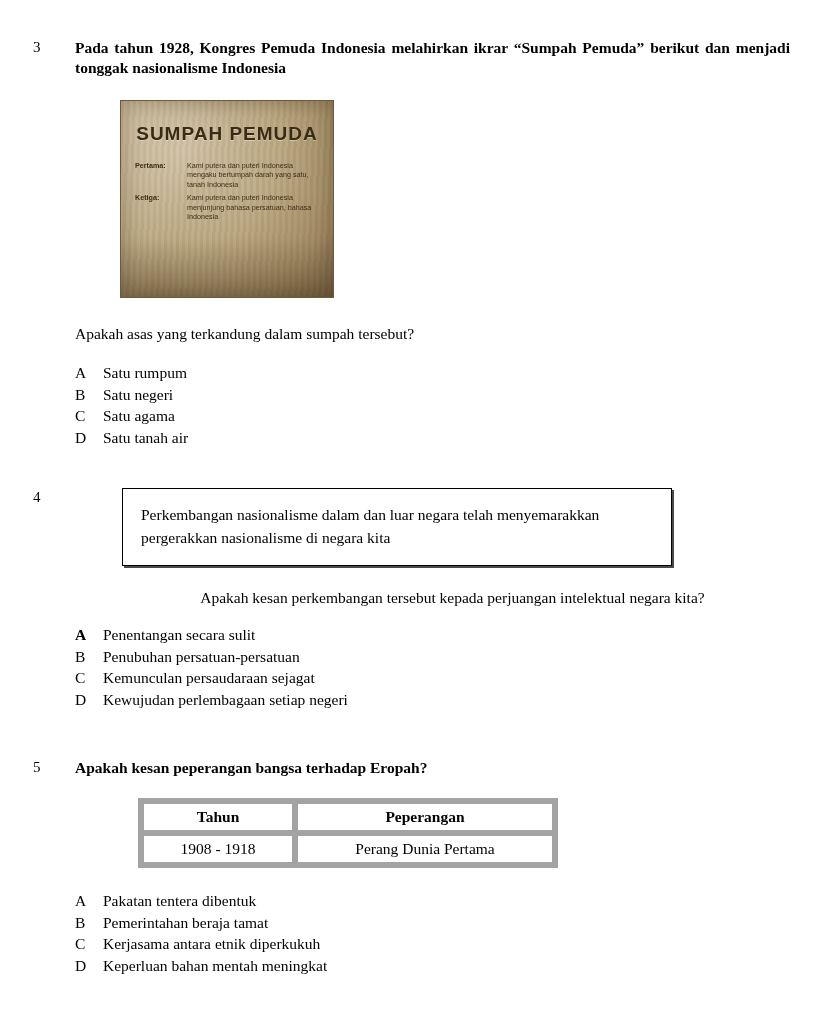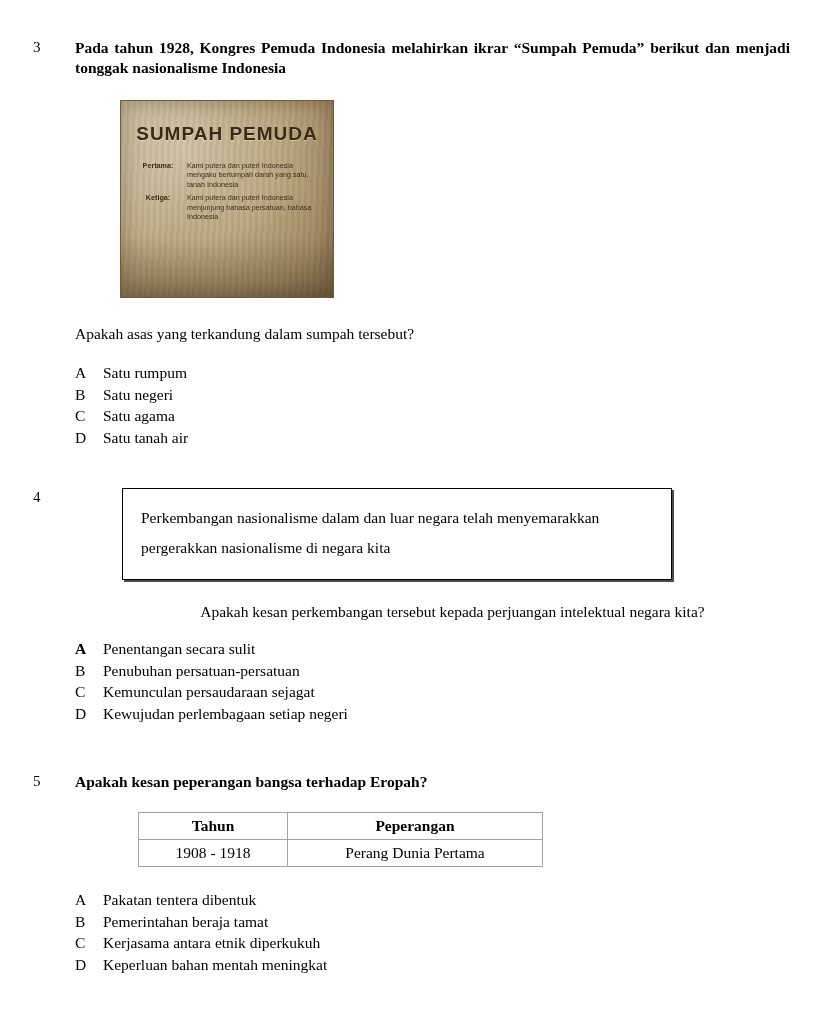--- a/index.html
+++ b/index.html
@@ -86,21 +86,21 @@
     line-height: 9.4px;
     color: #3d2e17;
   }
   .sumpah-row {
     display: flex;
     margin-bottom: 4px;
   }
   .sumpah-label {
     width: 46px;
     flex: 0 0 46px;
-    text-align: center;
+    text-align: left;
     padding-right: 6px;
     font-weight: bold;
   }
   .sumpah-text { flex: 1 1 auto; }
 
   .q-sub {
     margin-left: 75px;
     margin-top: 26px;
     font-size: 15.5px;
     line-height: 20px;
@@ -125,39 +125,39 @@
   
   #q4 { padding-top: 40px; }
   #q4 .q-number { top: 40px; }
   .stimulus-box {
     margin-left: 122px;
     margin-right: 158px;
     border: 1.5px solid #000;
     box-shadow: 2px 2px 0 #4a4a4a;
     padding: 14px 18px 16px 18px;
     font-size: 15.5px;
-    line-height: 30px;
+    line-height: 23px;
   }
   #q4 .q-sub { margin-top: 22px; text-align: center; }
   #q4 .options { margin-top: 16px; }
 
   
   #q5 { padding-top: 48px; }
   #q5 .q-number { top: 48px; }
   .tbl-wrap {
     margin-left: 138px;
     margin-top: 20px;
   }
   table.data {
     border-collapse: collapse;
     font-size: 15.5px;
   }
   table.data th,
   table.data td {
-    border: 1px solid #a3a3a3;
+    border: 6px solid #a3a3a3;
     padding: 4px 10px;
     text-align: center;
   }
   table.data th { font-weight: bold; }
   table.data .col-a { width: 128px; }
   table.data .col-b { width: 234px; }
   #q5 .options { margin-top: 22px; }
 </style>
 </head>
 <body>

